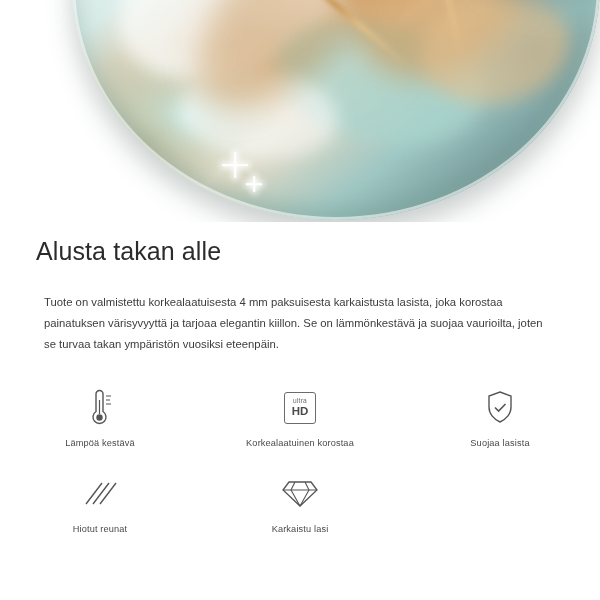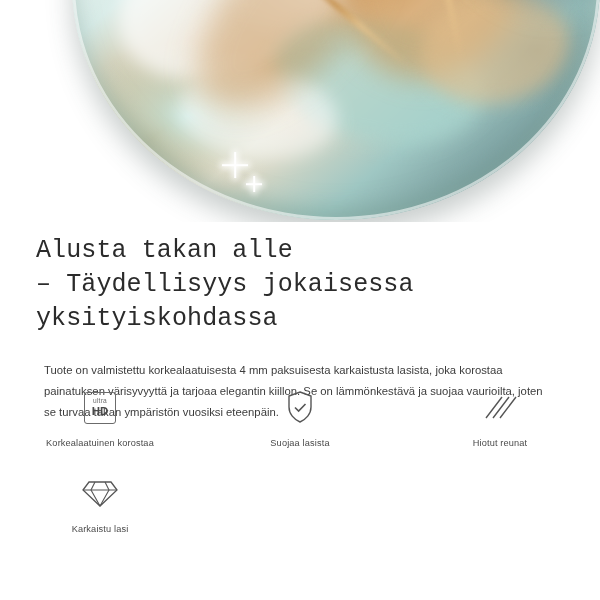--- a/index.html
+++ b/index.html
@@ -108,21 +108,21 @@
   .content {
     position: absolute;
     left: 0;
     top: 222px;
     width: 600px;
   }
 
   .headline {
     margin: 0;
     padding: 12px 36px 0 36px;
-    font-family: Liberation Mono, monospace;
+    font-family: Liberation Sans, sans-serif;
     font-weight: 400;
     font-size: 25px;
     line-height: 34px;
     color: #2b2b2b;
     letter-spacing: 0.1px;
   }
   .headline .line2 { display: block; }
 
   .body-copy {
     margin: 8px;
@@ -205,27 +205,37 @@
 
       <div class="disc-edge"></div>
     </div>
     <div class="sparkle k1"></div>
     <div class="sparkle k2"></div>
   </div>
 
   <div class="content">
     <h1 class="headline">
       <span>Alusta takan alle</span>
-      <span class="line2">– Täydellisyys jokaisessa yksityiskohdassa</span>
     </h1>
     <p class="body-copy">Tuote on valmistettu korkealaatuisesta 4 mm paksuisesta karkaistusta lasista, joka korostaa painatuksen värisyvyyttä ja tarjoaa elegantin kiillon. Se on lämmönkestävä ja suojaa vaurioilta, joten se turvaa takan ympäristön vuosiksi eteenpäin.</p>
   </div>
 
   <div class="features">
 
+    <div class="feature">
+      <div class="feature-icon">
+        <svg width="34" height="40" viewBox="0 0 34 40" fill="none" stroke="#555555" stroke-width="1.4">
+          <path d="M13 6a3.5 3.5 0 0 1 7 0v17.5a6.5 6.5 0 1 1-7 0V6z"></path>
+          <path d="M16.5 12v14" stroke-width="1.2"></path>
+          <circle cx="16.5" cy="29.5" r="3.2" fill="#555555" stroke="none"></circle>
+          <path d="M23 8h5M23 12h4M23 16h5" stroke-width="1.2"></path>
+        </svg>
+      </div>
+      <div class="feature-label">Lämpöä kestävä</div>
+    </div>
 
     <div class="feature">
       <div class="feature-icon">
         <div class="hd-box">
           <span class="hd-top">ultra</span>
           <span class="hd-bot">HD</span>
         </div>
       </div>
       <div class="feature-label">Korkealaatuinen korostaa</div>
     </div>

